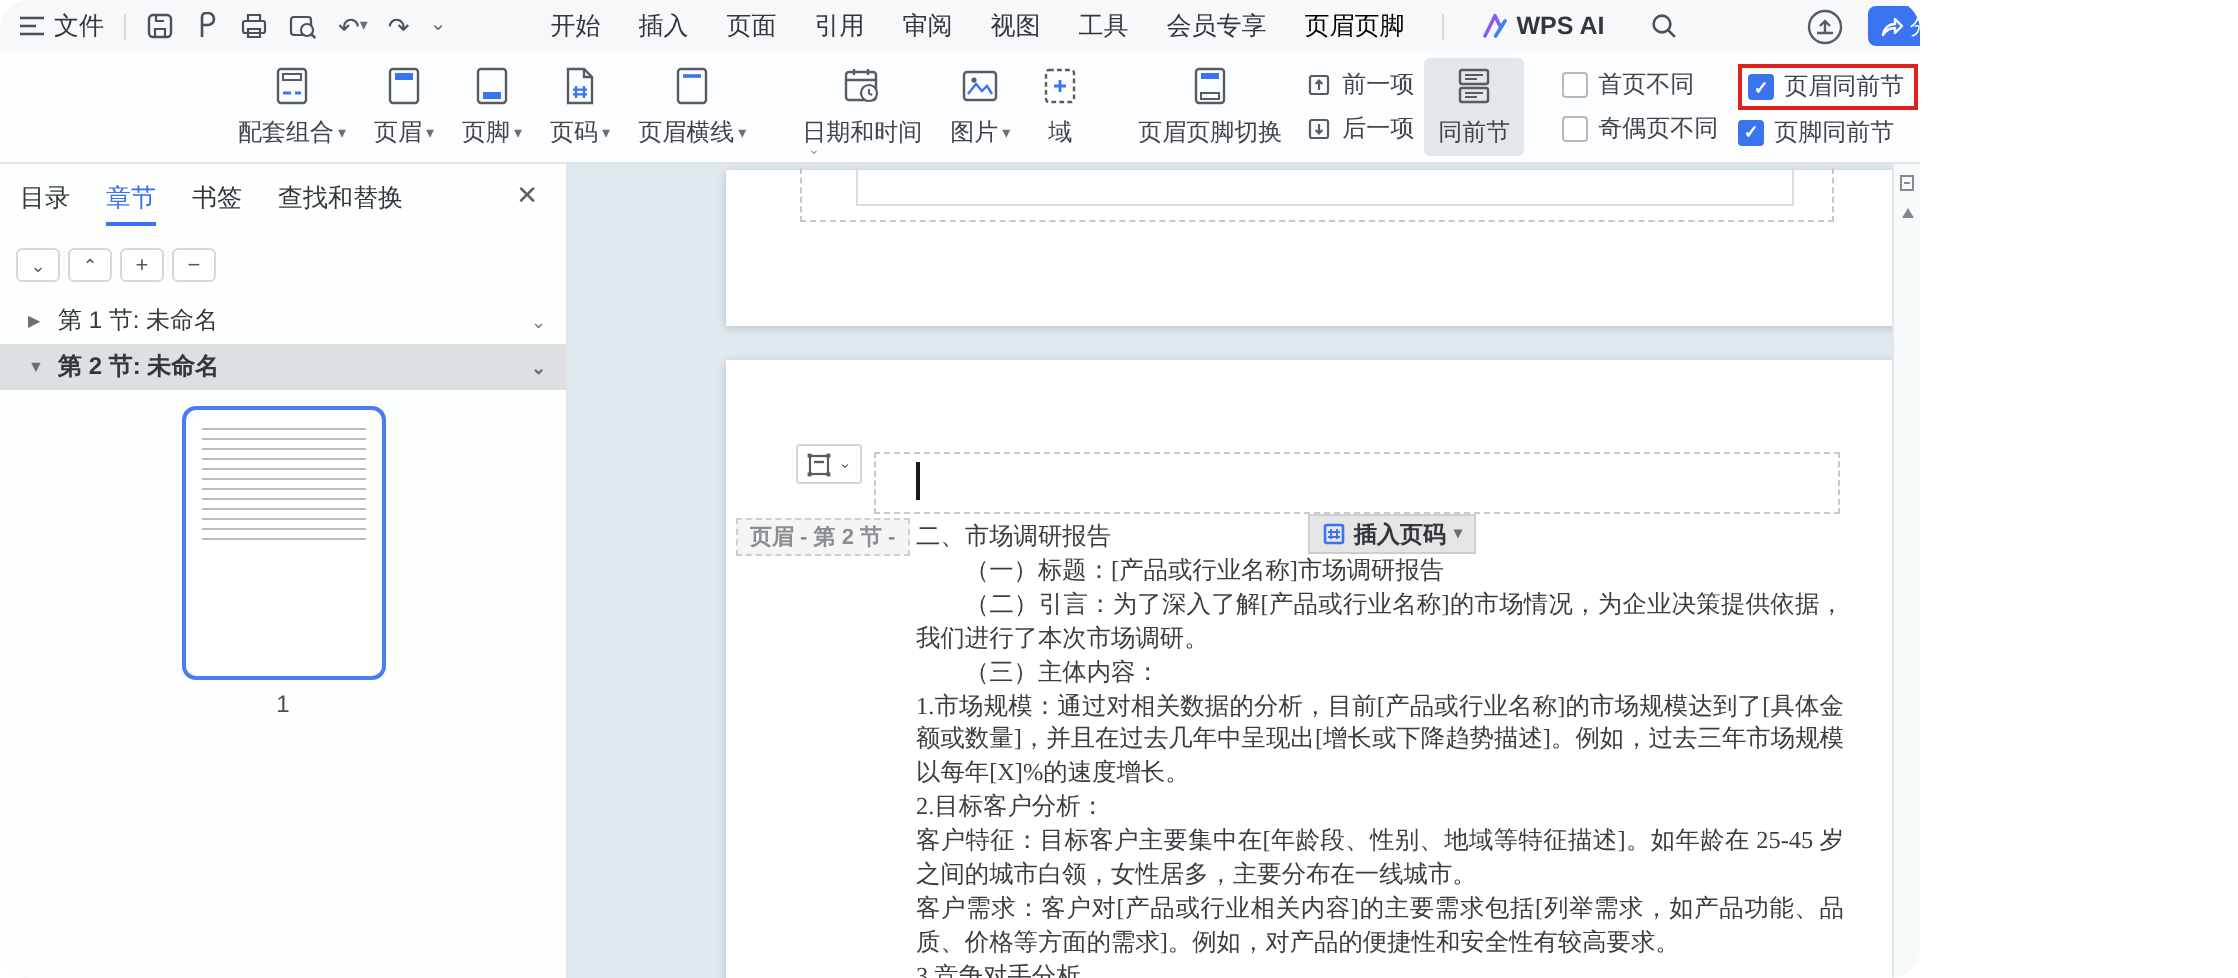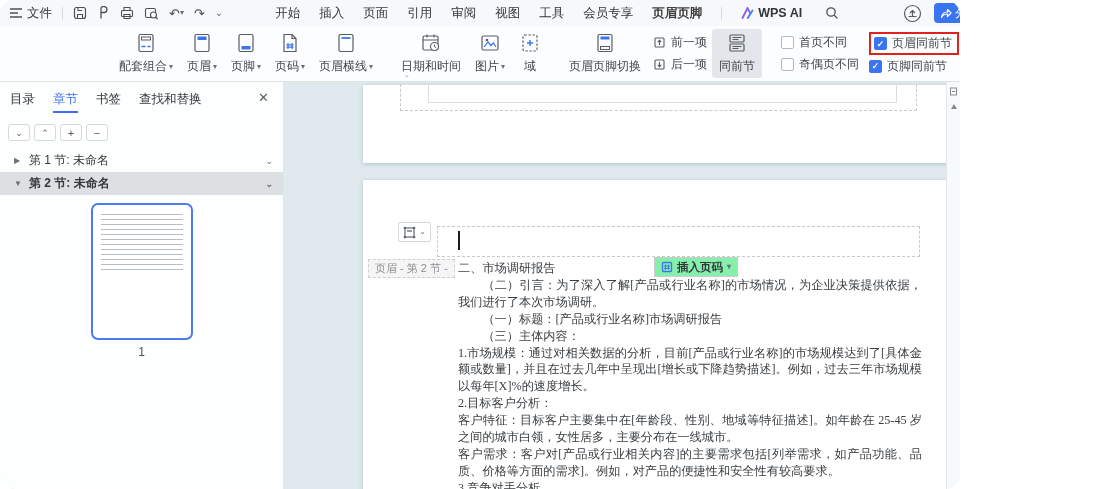--- a/index.html
+++ b/index.html
@@ -10,21 +10,21 @@
   
   .topbar { position:relative; height:26px; background:#f6f8fa; display:flex; align-items:center; font-size:12.5px; }
   .qa { display:flex; align-items:center; gap:10px; padding-left:10px; }
   .filemenu { display:flex; align-items:center; gap:5px; cursor:pointer; }
   .vbar { width:1px; height:13px; background:#d8dbde; }
   .qicon { display:flex; align-items:center; color:#4c5157; }
   .qicon svg { display:block; }
   .uglyph { font-size:13px; color:#4c5157; line-height:1; }
   .tabs { display:flex; align-items:center; gap:19px; margin-left:52px;justify-content:flex-end; }
   .tab { color:#33373c; cursor:pointer; white-space:nowrap; }
-  .tab.active { color:#404040; font-weight:bold; position:relative; }
+  .tab.active { color:#000000; font-weight:normal; position:relative; }
   .tab.active:after { content:""; position:absolute; left:2px; right:2px; bottom:-6px; height:2px; background:#3b6ef5; }
   .wpsai { display:flex; align-items:center; gap:4px; font-weight:bold; }
   .topright { margin-left:auto; display:flex; align-items:center; gap:12px; padding-right:0; }
   .share-btn { width:46px; height:20px; margin-right:-20px; background:#3b74f1; border-radius:4px; display:flex; align-items:center; gap:3px; padding-left:6px; color:#fff; font-size:11px; overflow:hidden; }
 
   
   .ribbon { height:56px; background:#fcfdfe; border-bottom:1px solid #dfe3e6; display:flex; align-items:stretch; padding:3px 4px 3px 112px; position:relative; }
   .vsep { width:1px; background:#e6e9eb; margin:6px 7px; }
   .bigbtn { display:flex; flex-direction:column; align-items:center; justify-content:center; gap:4px; padding:0 7px; border-radius:3px; cursor:pointer; }
   .bigbtn.active { background:#e3e7ec; }
@@ -60,23 +60,23 @@
   .docarea { flex:1; position:relative; overflow:hidden; }
   .page { position:absolute; left:79px; width:659px; background:#fff; box-shadow:0 1px 4px rgba(60,80,95,.25); }
   .page1 { top:3px; height:78px; }
   .page2 { top:98px; height:340px; }
   .footer-outer { position:absolute; left:37px; top:-1px; width:517px; height:27px; border:1px dashed #c8c8c8; border-top:none; }
   .footer-inner { position:absolute; left:65px; top:-1px; width:469px; height:19px; border:1px solid #dcdcdc; border-top:none; }
   .hdr-btn { position:absolute; left:35px; top:42px; width:33px; height:20px; background:#fff; border:1px solid #d6d6d6; border-radius:2px; display:flex; align-items:center; justify-content:center; gap:3px; cursor:pointer; }
   .hdr-box { position:absolute; left:74px; top:46px; width:483px; height:31px; border:1px dashed #c9c9c9; }
   .txt-caret { position:absolute; left:20px; top:4px; width:1.5px; height:19px; background:#1a1a1a; }
   .tag { position:absolute; top:79px; height:19px; background:#f5f5f5; border:1px dashed #cfcfcf; color:#8b8f93; font-size:11px; display:flex; align-items:center; padding:0 6px; white-space:nowrap; }
-  .hdr-tag { left:5px; }
+  .hdr-tag { left:5px;font-weight:bold; }
   .same-tag { left:588px; }
-  .pagenum-btn { position:absolute; left:291px; top:77px; height:20px; background:#86efac; border:1px solid #cdcdcd; display:flex; align-items:center; gap:4px; padding:0 6px; font-size:11.5px; font-weight:bold; color:#33373c; cursor:pointer; white-space:nowrap; z-index:3; }
+  .pagenum-btn { position:absolute; left:291px; top:77px; height:20px; background:#e5e5e5; border:1px solid #cdcdcd; display:flex; align-items:center; gap:4px; padding:0 6px; font-size:11.5px; font-weight:bold; color:#33373c; cursor:pointer; white-space:nowrap; z-index:3; }
   .body-text { position:absolute; left:95px; right:100px; top:80px; font-family:"Liberation Serif","DejaVu Serif",serif; font-size:12.2px; line-height:16.9px; text-align:justify; color:#3a3e42; }
   .body-text p { margin:0; }
   .body-text p.ind { text-indent:2em; }
   .scrollstrip { position:absolute; right:0; top:0; bottom:0; width:14px; background:#f7fafb; border-left:1px solid #e4e7e9; display:flex; flex-direction:column; align-items:center; padding-top:5px; gap:7px; }
   .stripicon { color:#84898e; font-size:8px; line-height:1; }
 
   .icx svg { display:block; }
 </style>
 </head>
 <body>
@@ -461,22 +461,22 @@
               </svg>
             </span>
           <span>插入页码</span>
           <span class="caret">▾</span>
         </span>
 
         <span class="tag same-tag">与上一节相同</span>
 
         <div class="body-text">
           <p>二、市场调研报告</p>
+          <p class="ind">（一）标题：[产品或行业名称]市场调研报告</p>
           <p class="ind">（二）引言：为了深入了解[产品或行业名称]的市场情况，为企业决策提供依据，我们进行了本次市场调研。</p>
-          <p class="ind">（一）标题：[产品或行业名称]市场调研报告</p>
           <p class="ind">（三）主体内容：</p>
           <p>1.市场规模：通过对相关数据的分析，目前[产品或行业名称]的市场规模达到了[具体金额或数量]，并且在过去几年中呈现出[增长或下降趋势描述]。例如，过去三年市场规模以每年[X]%的速度增长。</p>
           <p>2.目标客户分析：</p>
           <p>客户特征：目标客户主要集中在[年龄段、性别、地域等特征描述]。如年龄在 25-45 岁之间的城市白领，女性居多，主要分布在一线城市。</p>
           <p>客户需求：客户对[产品或行业相关内容]的主要需求包括[列举需求，如产品功能、品质、价格等方面的需求]。例如，对产品的便捷性和安全性有较高要求。</p>
           <p>3.竞争对手分析</p>
         </div>
       </div>
 
       <div class="scrollstrip">

